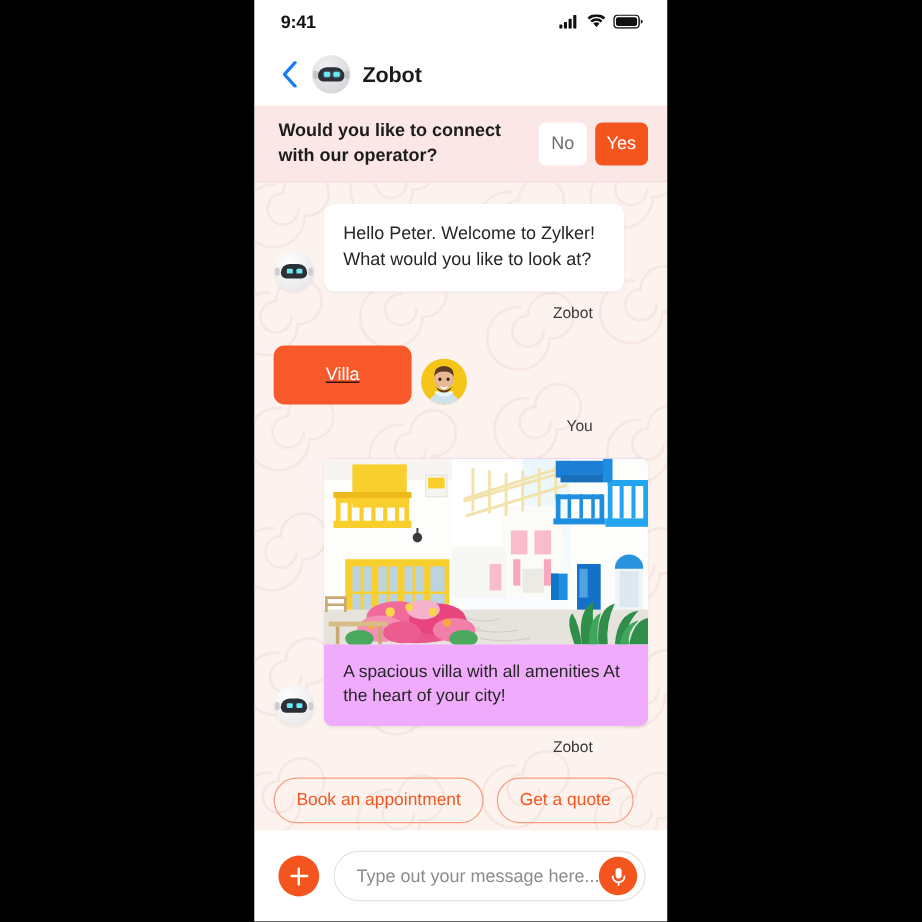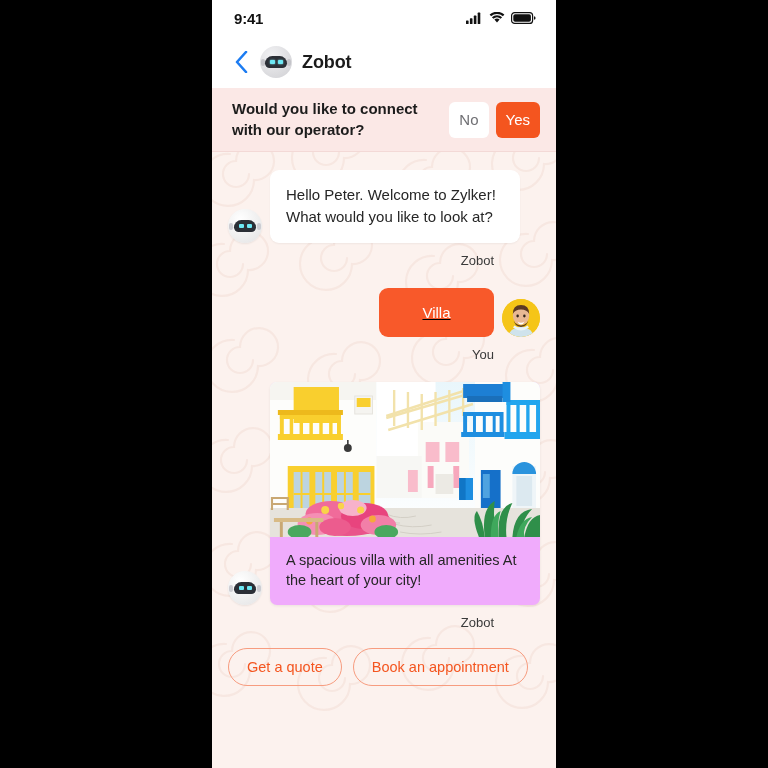--- a/index.html
+++ b/index.html
@@ -186,21 +186,21 @@
   }
 
   .msg-row {
     display: flex;
     align-items: flex-end;
     gap: 8px;
     position: relative;
     z-index: 1;
   }
   .msg-row.bot { justify-content: flex-start; }
-  .msg-row.user { justify-content: flex-end; text-decoration: underline; }
+  .msg-row.user { justify-content: flex-start; text-decoration: underline; }
 
   .avatar-sm {
     width: 34px;
     height: 34px;
     border-radius: 50%;
     flex: 0 0 34px;
     background: radial-gradient(circle at 36% 30%, #ffffff 0%, #eeeeee 60%, #e2e2e4 100%);
     display: flex;
     align-items: center;
     justify-content: center;
@@ -653,20 +653,35 @@
               <path d="M2 128 l0 -12 l16 0 l0 12"></path>
               <path d="M2 122 l16 0"></path>
             </g>
           </svg>
           <div class="card-caption">A spacious villa with all amenities At the heart of your city!</div>
         </div>
       </div>
       <div class="sender-label right">Zobot</div>
 
       <div class="quick-row">
+        <button class="quick-chip">Book an appointment</button>
         <button class="quick-chip">Get a quote</button>
-        <button class="quick-chip">Book an appointment</button>
       </div>
     </div>
 
+    <div class="composer">
+      <div class="plus-btn">
+        <span></span>
+      </div>
+      <div class="input-wrap">
+        <input class="msg-input" type="text" placeholder="Type out your message here..." style="">
+        <div class="mic-btn">
+          <svg width="15" height="17" viewBox="0 0 15 17">
+            <rect x="5" y="1.4" width="5" height="8.6" rx="2.5" fill="#ffffff"></rect>
+            <path d="M2.6 8.4 a4.9 4.9 0 0 0 9.8 0" fill="none" stroke="#ffffff" stroke-width="1.5" stroke-linecap="round"></path>
+            <line x1="7.5" y1="13.2" x2="7.5" y2="15.6" stroke="#ffffff" stroke-width="1.5" stroke-linecap="round"></line>
+          </svg>
+        </div>
+      </div>
+    </div>
 
   </div>
 </div>
 
 </body></html>

